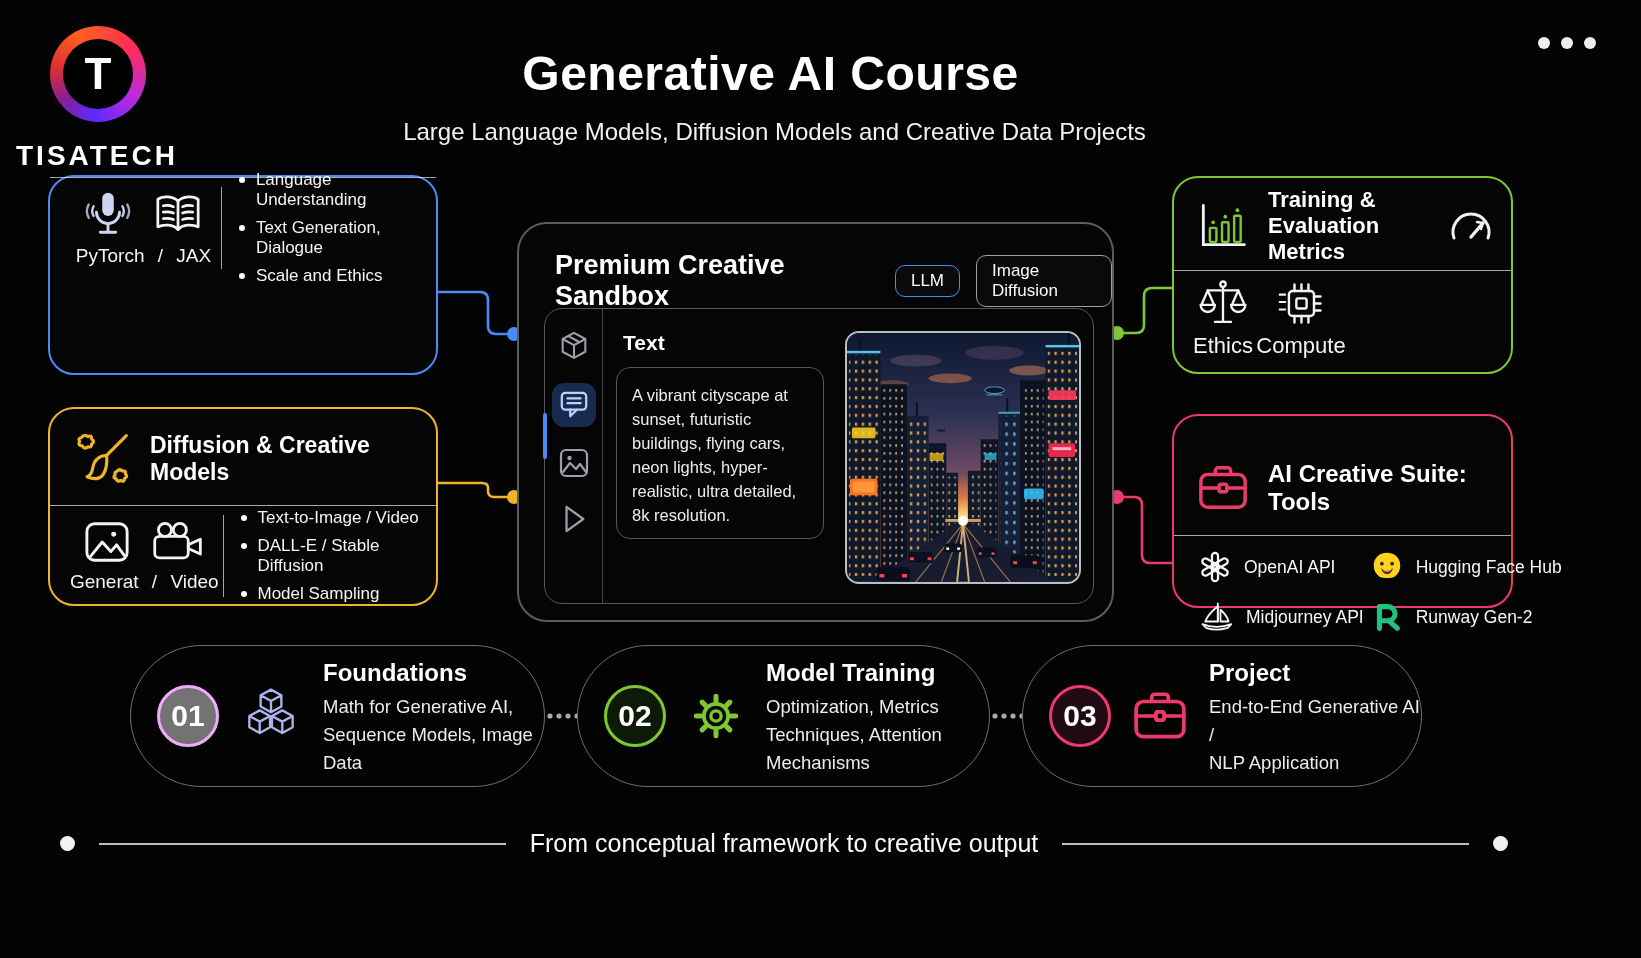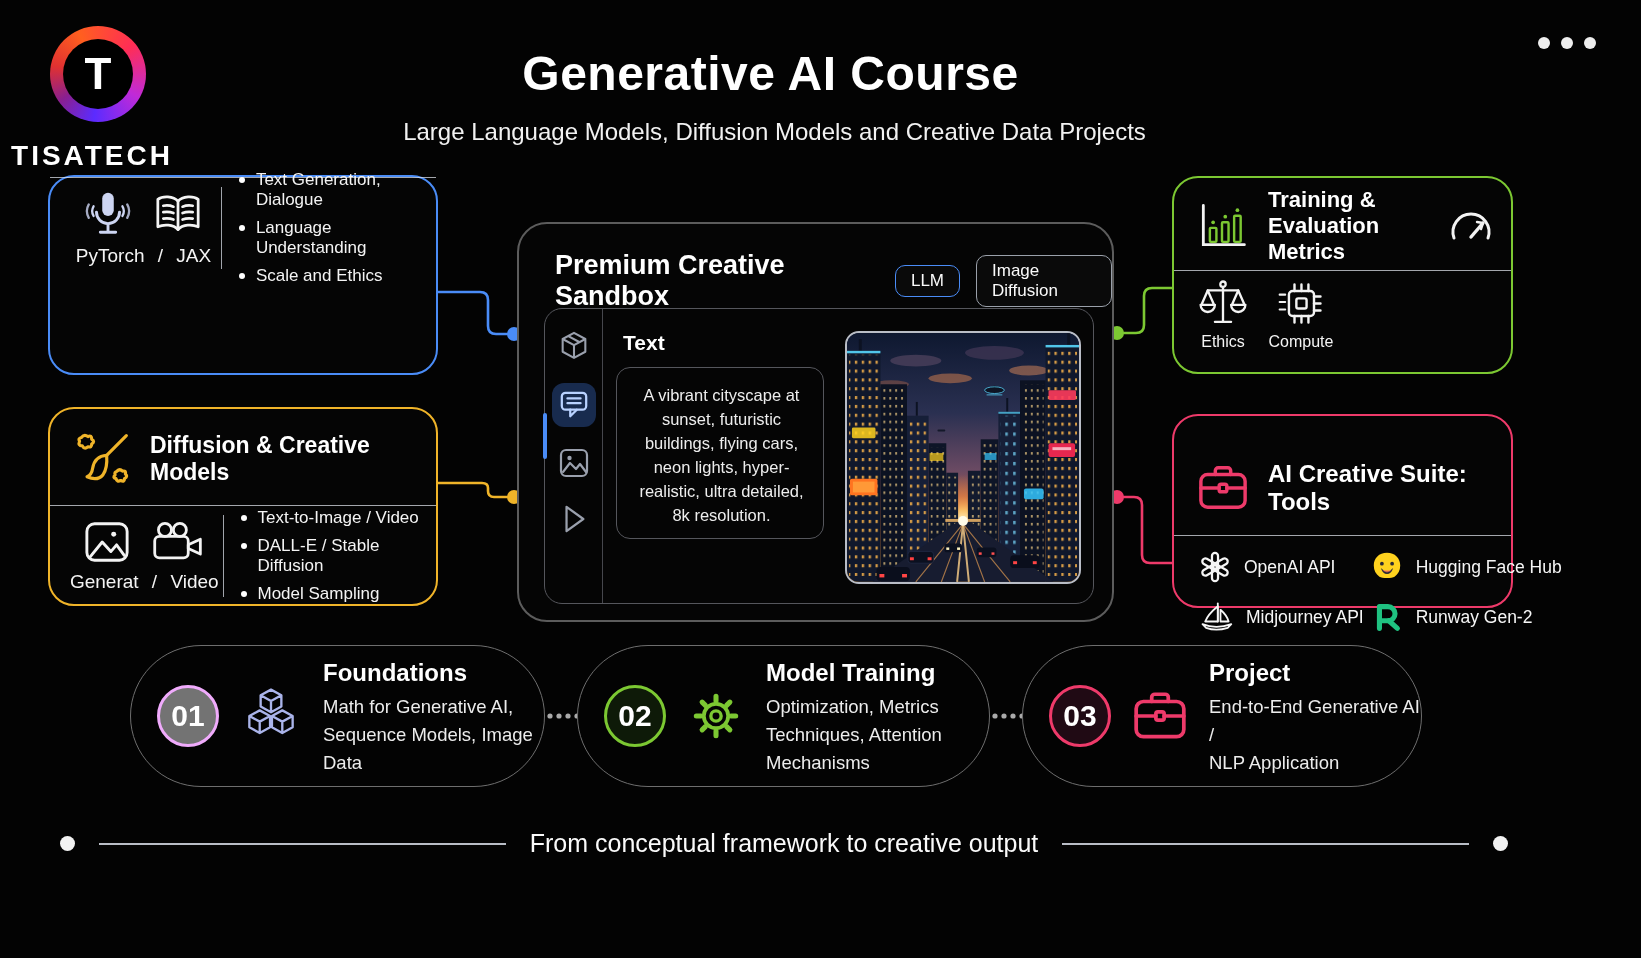--- a/index.html
+++ b/index.html
@@ -6,21 +6,21 @@
   html,body { background:#000; }
   body { font-family:"Liberation Sans", sans-serif; color:#fff; }
   .canvas { position:relative; width:1641px; height:958px; background:#030303; overflow:hidden; }
 
   
   .logo { position:absolute; left:50px; top:26px; width:96px; height:96px; border-radius:50%;
     background:conic-gradient(from -80deg, #e03131, #ff5f1f 55deg, #ff2d55 130deg, #c02ad8 200deg, #5b2bff 265deg, #8a1f8f 315deg, #e03131 360deg);
     display:flex; align-items:center; justify-content:center; }
   .logo::before { content:""; position:absolute; inset:13px; border-radius:50%; background:#000; }
   .logo-letter { position:relative; font-size:44px; font-weight:bold; z-index:1; }
-  .brand-name { position:absolute; left:4px; top:140px; width:176px; text-align:center;
+  .brand-name { position:absolute; left:16px; top:140px; width:176px; 
     font-size:28px; font-weight:bold; letter-spacing:3px; }
   .page-title { position:absolute; left:0; top:46px; width:1541px; text-align:center;
     font-size:48px; font-weight:bold; letter-spacing:0.5px; }
   .page-subtitle { position:absolute; left:0; top:118px; width:1541px; text-align:center;
     font-size:24px; color:#f2f2f2;padding-left:8px; }
   .menu-dots { position:absolute; left:1538px; top:37px; display:flex; gap:11px; cursor:pointer; }
   .menu-dots span { width:12px; height:12px; border-radius:50%; background:#eee; }
 
   
   .card { position:absolute; border-radius:26px; background:#050505; }
@@ -46,34 +46,34 @@
   .lr-body .v-divider { height:82px; margin:0 14px 0 2px; }
 
   .card-green .card-header { padding:12px 16px 8px 20px; height:92px; }
   .card-green .card-title { font-size:22px; flex:1; }
   .card-pink .card-header { padding:4px 16px 8px 22px; height:90px;margin-top:29px; }
   .card-pink .card-title { font-size:24px; }
   .green-body { display:flex; align-items:center; padding:6px 14px 0 10px; }
   .green-body ul.bullets { flex:1; }
   .green-body ul.bullets li { font-size:16.5px; margin:7px 0; }
   .metric-badge { display:flex; flex-direction:column; align-items:center; gap:4px; width:78px; }
-  .metric-badge .mlabel { font-size:16px; color:#f4f4f4;text-align:right; }
+  .metric-badge .mlabel { font-size:22px; color:#f4f4f4;text-align:right; }
   .tool-grid { display:grid; grid-template-columns:1fr 1fr; gap:16px 6px; padding:14px 10px 0 24px; }
   .tool-item { display:flex; align-items:center; gap:12px; }
   .tool-item .tlabel { font-size:17.5px; color:#f6f6f6; white-space:nowrap; }
 
   
   .sandbox { left:517px; top:222px; width:597px; height:400px; border:2px solid #5c5c5c; border-radius:30px; }
   .sandbox-titlebar { display:flex; align-items:center; gap:16px; padding:26px 0 0 36px; }
   .sandbox-title { font-size:27px; font-weight:bold; margin-right:14px; }
   .badge { border-radius:10px; padding:5px 15px; font-size:17px; color:#fafafa; background:#0a0a0a; cursor:pointer; }
   .badge-llm { border:1.8px solid #4a8cf7; }
   .badge-gray { border:1.8px solid #9aa0aa; }
   .sandbox-panel { position:absolute; left:25px; top:84px; width:550px; height:296px;
-    border:1.5px solid #55565c; border-radius:18px;text-align:center; }
+    border:1.5px solid #55565c; border-radius:18px; }
   .sandbox-rail { position:absolute; left:0; top:0; bottom:0; width:58px; border-right:1px solid #46474d;
     display:flex; flex-direction:column; align-items:center; padding-top:18px; gap:16px; }
   .rail-btn { width:40px; height:40px; display:flex; align-items:center; justify-content:center; cursor:pointer; }
   .rail-btn.active { background:#182b4e; border-radius:12px; width:44px; height:44px; position:relative; }
   .rail-accent { position:absolute; left:-2px; top:104px; width:4px; height:46px; background:#4a8cf7; border-radius:2px; }
   .panel-label { position:absolute; left:78px; top:22px; font-size:21px; font-weight:bold; }
   .prompt-box { position:absolute; left:71px; top:58px; width:208px; height:172px;
     border:1.5px solid #55565c; border-radius:14px; padding:16px 12px 12px 15px;
     font-size:16.5px; line-height:1.45; color:#ededed; cursor:text; }
   .gen-image { position:absolute; left:300px; top:22px; width:236px; height:253px;
@@ -161,22 +161,22 @@
               <path d="M28 10 V41"></path>
               <path d="M12 15 q6 -1 11 1 M12 22 q6 -1 11 1 M12 29 q6 -1 11 1"></path>
               <path d="M44 15 q-6 -1 -11 1 M44 22 q-6 -1 -11 1 M44 29 q-6 -1 -11 1"></path>
             </svg>
           </span>
         </div>
         <div class="tools-label">PyTorch / JAX</div>
       </div>
       <div class="v-divider"></div>
       <ul class="bullets">
+        <li>Language Understanding</li>
         <li>Text Generation, Dialogue</li>
-        <li>Language Understanding</li>
         <li>Scale and Ethics</li>
       </ul>
     </div>
   </div>
 
   <div class="card card-yellow">
     <div class="card-header">
       <span>
         <svg width="60" height="58" viewBox="0 0 64 62" fill="none" stroke="#f0b429" stroke-width="3.4" stroke-linecap="round" stroke-linejoin="round">
           <path d="M58 6 L37 27"></path>

